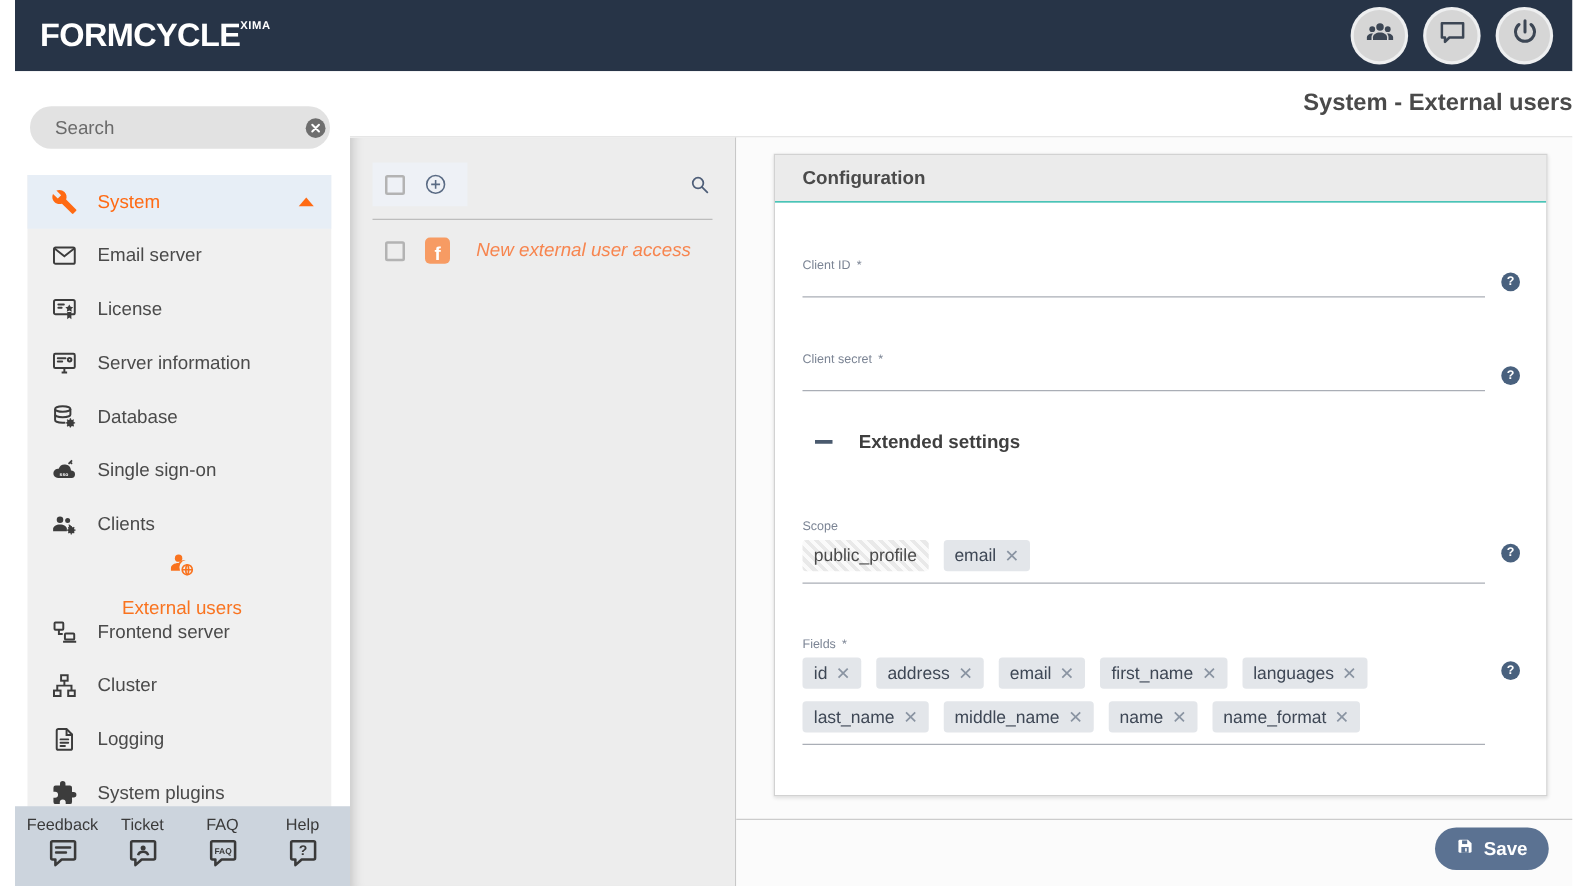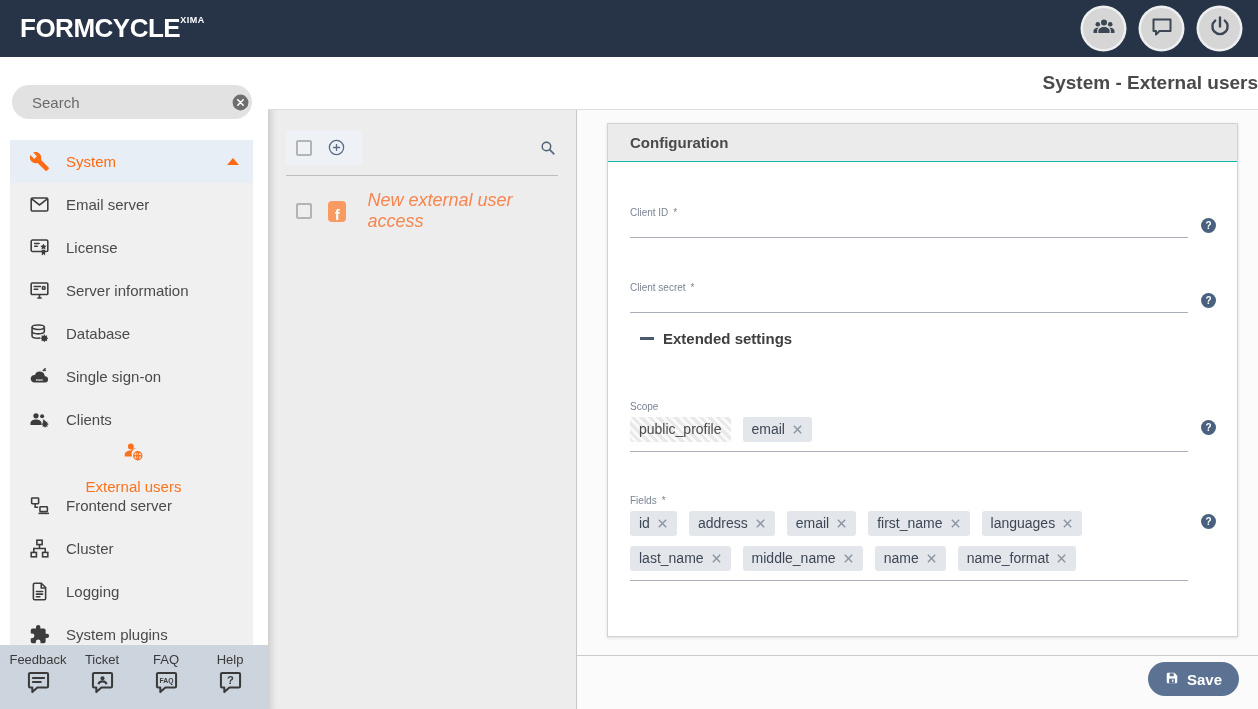--- a/index.html
+++ b/index.html
@@ -1,18 +1,18 @@
 <!DOCTYPE html>
 <html><head>
 <meta charset="utf-8">
 <style>
   * { margin:0; padding:0; box-sizing:border-box; }
   html,body { width:1258px; height:709px; overflow:hidden; }
   body { font-family:"Liberation Sans", sans-serif; background:#fff; }
-  .app { width:1258px; height:709px; display:flex; flex-direction:column; }
+  .app { width:1258px; height:709px; display:flex; flex-direction:column;padding-left:12px; }
 
   
   .topbar { height:57px; background:#273447; display:flex; align-items:center; padding:0 18px 0 20px; flex:0 0 auto; }
   .logo { color:#fff; font-size:26px; font-weight:bold; letter-spacing:-0.5px; }
   .logo sup { font-size:9px; letter-spacing:0.5px; vertical-align:top; position:relative; top:2px; }
   .topbar-right { margin-left:auto; display:flex; gap:17px; }
   .tb-btn { width:41px; height:41px; border-radius:50%; background:#d6d6d6; box-shadow:0 0 0 2.5px rgba(255,255,255,0.92); display:flex; align-items:center; justify-content:center; color:#3c4654; cursor:pointer; }
   .tb-btn svg { width:24px; height:24px; }
 
   
@@ -48,39 +48,39 @@
   .middle { width:309px; flex:0 0 auto; background:#ededed; border-right:1px solid #c8c8c8; box-shadow:inset 10px 0 9px -8px rgba(0,0,0,0.18); padding:20px 18px 0 18px; }
   .toolbar { display:flex; align-items:center; border-bottom:1px solid #bdbdbd; }
   .toolbar-inset { background:#eef1f6; display:flex; align-items:center; gap:15px; padding:8px 16px 8px 10px; margin-bottom:10px; }
   .checkbox { width:16px; height:16px; border:2px solid #b3b3b3; border-radius:2px; background:transparent; cursor:pointer; flex:0 0 auto; }
   .icon-btn { display:flex; cursor:pointer; }
   .plus-ico { width:19px; height:19px; color:#5a6b84; }
   .mag-ico { width:17px; height:17px; color:#4e5e78; margin:0 2px 10px auto; }
   .list-row { margin-top:14px; display:flex; align-items:center; cursor:pointer; }
   .list-row .checkbox { margin-left:10px; }
   .fb-icon { width:20px; height:21px; border-radius:4px; background:#f79b63; color:#fff; font-weight:bold; font-size:15px; display:flex; align-items:flex-end; justify-content:center; line-height:14px; margin-left:16px; }
-  .list-label { font-size:18px; font-style:italic; color:#f7854f; margin-left:21px; }
+  .list-label { font-size:15px; font-style:italic; color:#f7854f; margin-left:21px; }
 
   
   .content { flex:1; background:#fbfbfb; display:flex; flex-direction:column; min-width:0; }
   .card-wrap { padding:13px 20px 0 30px; }
   .card { background:#fff; border:1px solid #d2d2d2; box-shadow:0 1px 3px rgba(0,0,0,0.12); height:514px; overflow:hidden; }
   .card-header { height:38px; background:#ebebeb; border-bottom:1px solid #14b8a6; display:flex; align-items:center; padding-left:22px; }
   .card-title { font-size:15px; font-weight:bold; color:#4a4a4a; }
   .card-body { padding:0 21px 0 22px; }
   .form-field { }
   .field-label { font-size:10px; color:#7b8494; }
   .field-label .req { margin-left:5px; }
   .field-body { display:flex; align-items:flex-start; }
   .field-input { flex:1; border-bottom:1px solid #aaaeb6; min-height:20px; cursor:text; }
   .field-input.chips-line { padding:5px 0 9px 0; display:flex; flex-wrap:wrap; gap:10px 12px; min-height:0; }
   .help-icon { width:15px; height:15px; border-radius:50%; background:#49617e; color:#fff; font-size:10px; font-weight:bold; display:flex; align-items:center; justify-content:center; margin-left:13px; cursor:pointer; flex:0 0 auto; }
   .mt-cid { margin-top:45px; }
   .mt-cs { margin-top:44px; }
-  .extended { margin-top:17px; display:flex; align-items:center; gap:9px; padding-left:10px; cursor:pointer; }
+  .extended { margin-top:32px; display:flex; align-items:center; gap:21px; padding-left:10px; cursor:pointer; }
   .minus-icon { width:14px; height:3px; background:#4a5a6e; }
   .extended-label { font-size:15px; font-weight:bold; color:#3f3f3f; }
   .mt-scope { margin-top:54px; }
   .mt-fields { margin-top:43px; }
   .hi-top { margin-top:8px; }
   .chip { background:#e3e6ea; border-radius:3px; padding:4px 9px 5px; font-size:14px; color:#3e4755; display:inline-flex; align-items:center; }
   .chip.hatched { background:repeating-linear-gradient(45deg,#e9e9e9 0 3px,#fafafa 3px 6px); color:#4a4a4a; }
   .chip-x { display:flex; margin-left:7px; cursor:pointer; }
   .chip-x svg { width:11px; height:11px; }
 

